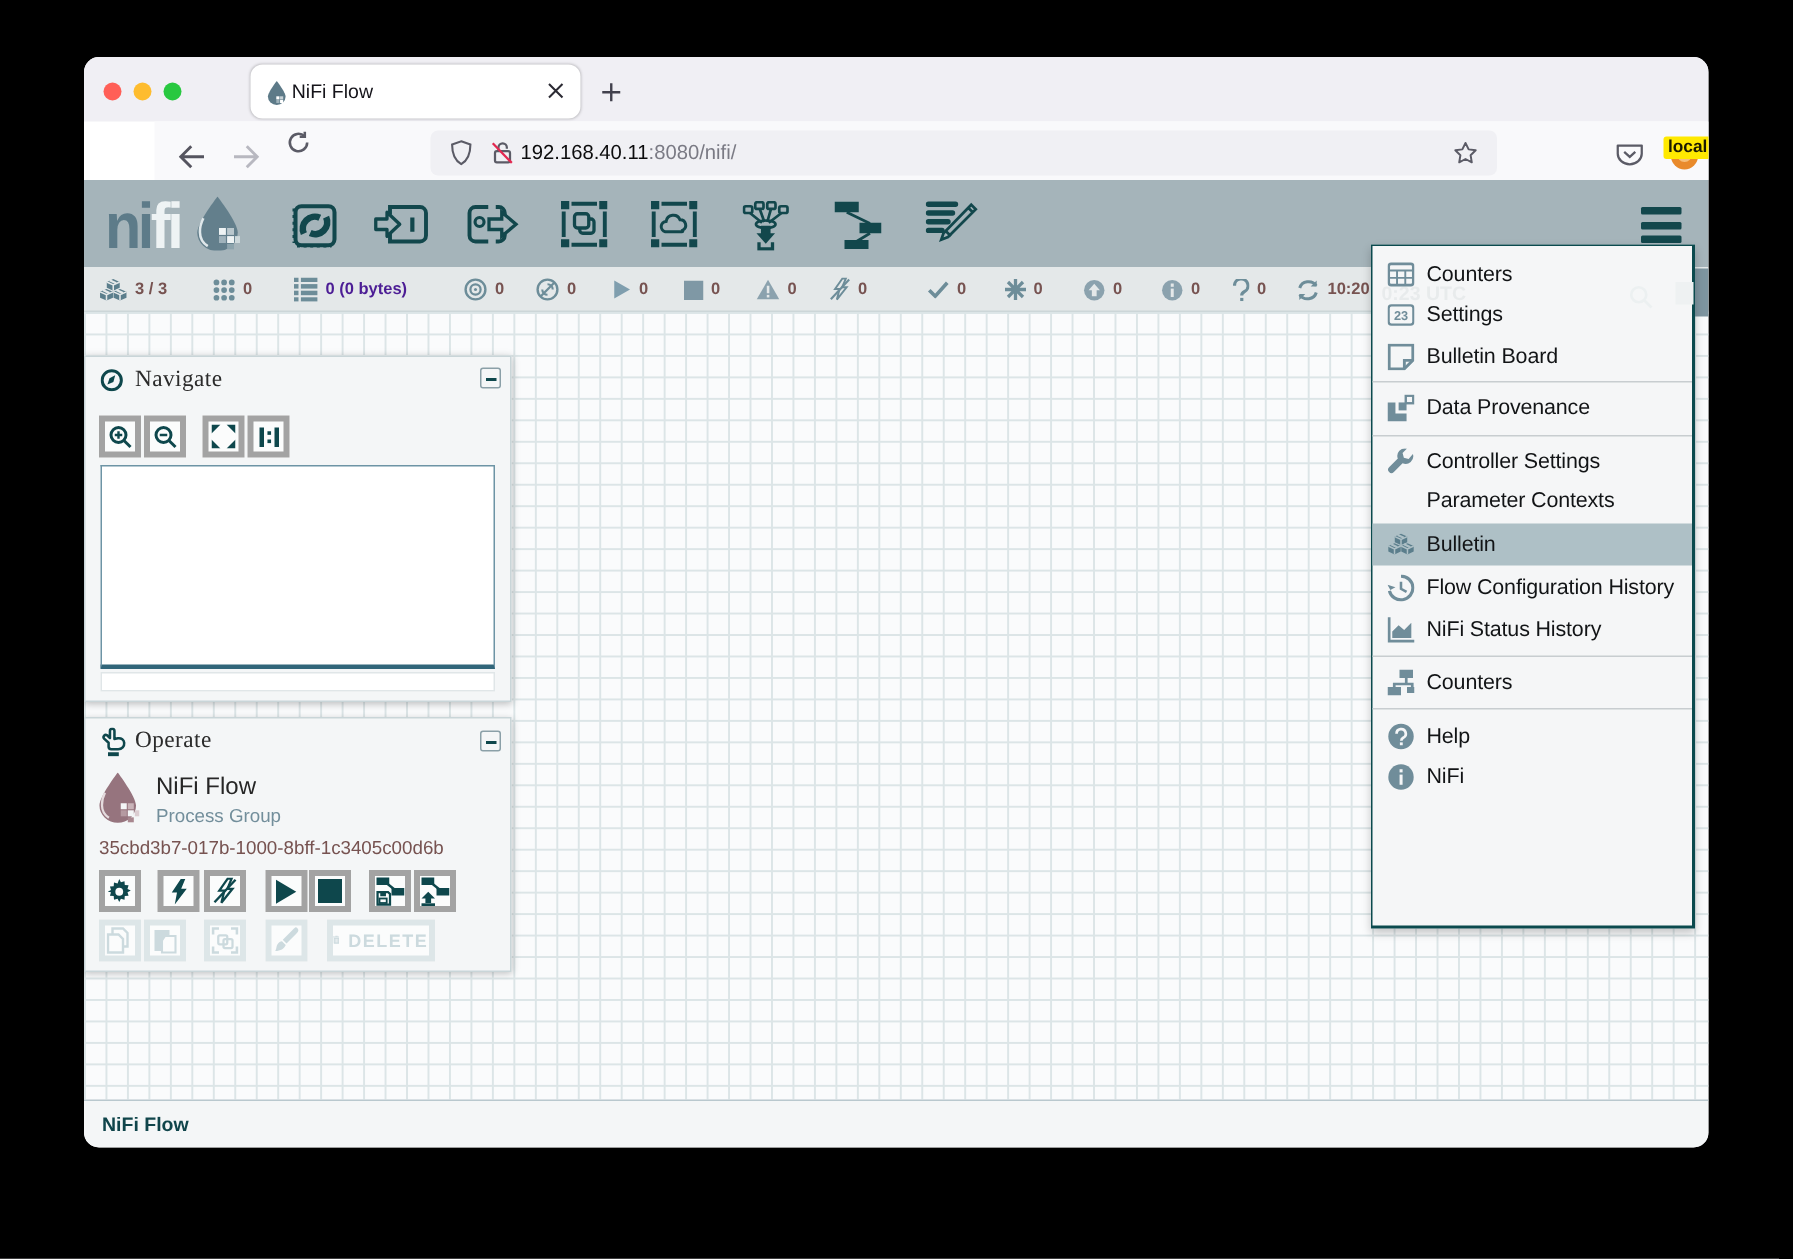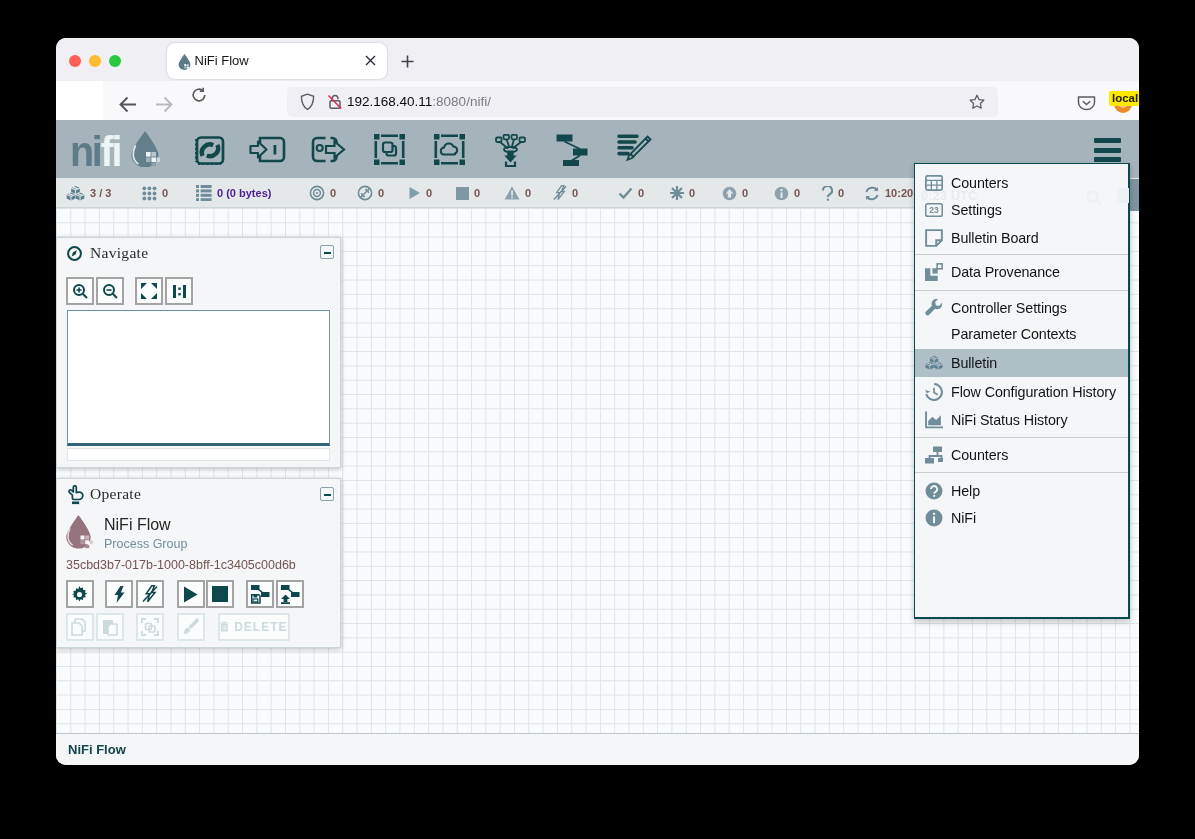--- a/index.html
+++ b/index.html
@@ -34,21 +34,21 @@
     border-top:1px solid #b9c8ce; }
   #crumb b { position:absolute; left:12px; top:8px; font-size:13px; color:#10454b; }
   
   .panel { position:absolute; background:#f4f6f7; border:1px solid #c9d5d8;
     box-shadow:0 1px 5px rgba(0,0,0,0.25);padding-left:48px; }
   .ptitle { font-family:"Liberation Serif", serif; font-size:15.5px; font-weight:normal; letter-spacing:0.3px; color:#2b2b2b; }
   .collapse { position:absolute; width:14px; height:14px; border:1px solid #8ba0a8;
     border-radius:2px; background:#f4f6f7; }
   .collapse:after { content:""; position:absolute; left:2.5px; top:5.5px; width:7px; height:2px;
     background:#0e474c; }
-  .sqbtn { position:absolute; width:28px; height:28px; background:#fbfcfc; border:2px solid #a3a3a3;
+  .sqbtn { position:absolute; width:28px; height:28px; background:#fbfcfc; border:4px solid #a3a3a3;
     display:flex; align-items:center; justify-content:center; }
   
   #menu { position:absolute; left:858px; top:125px; width:216px; height:456px;
     background:#f5f6f7; border:1px solid #0b4a4e; border-right-width:2px; border-bottom-width:2px;
     box-shadow:0 3px 6px rgba(0,0,0,0.22); }
   .mi { position:absolute; left:0; width:100%; height:28px; }
   .mi .ic { position:absolute; left:10px; top:50%; transform:translateY(-50%); width:18px; height:18px; }
   .mi .tx { position:absolute; left:36px; top:50%; transform:translateY(-50%);
     font-size:14.3px; color:#121416; white-space:nowrap; letter-spacing:-0.1px; }
   .msep { position:absolute; left:0; width:100%; height:1px; background:#c8cdd0; }

